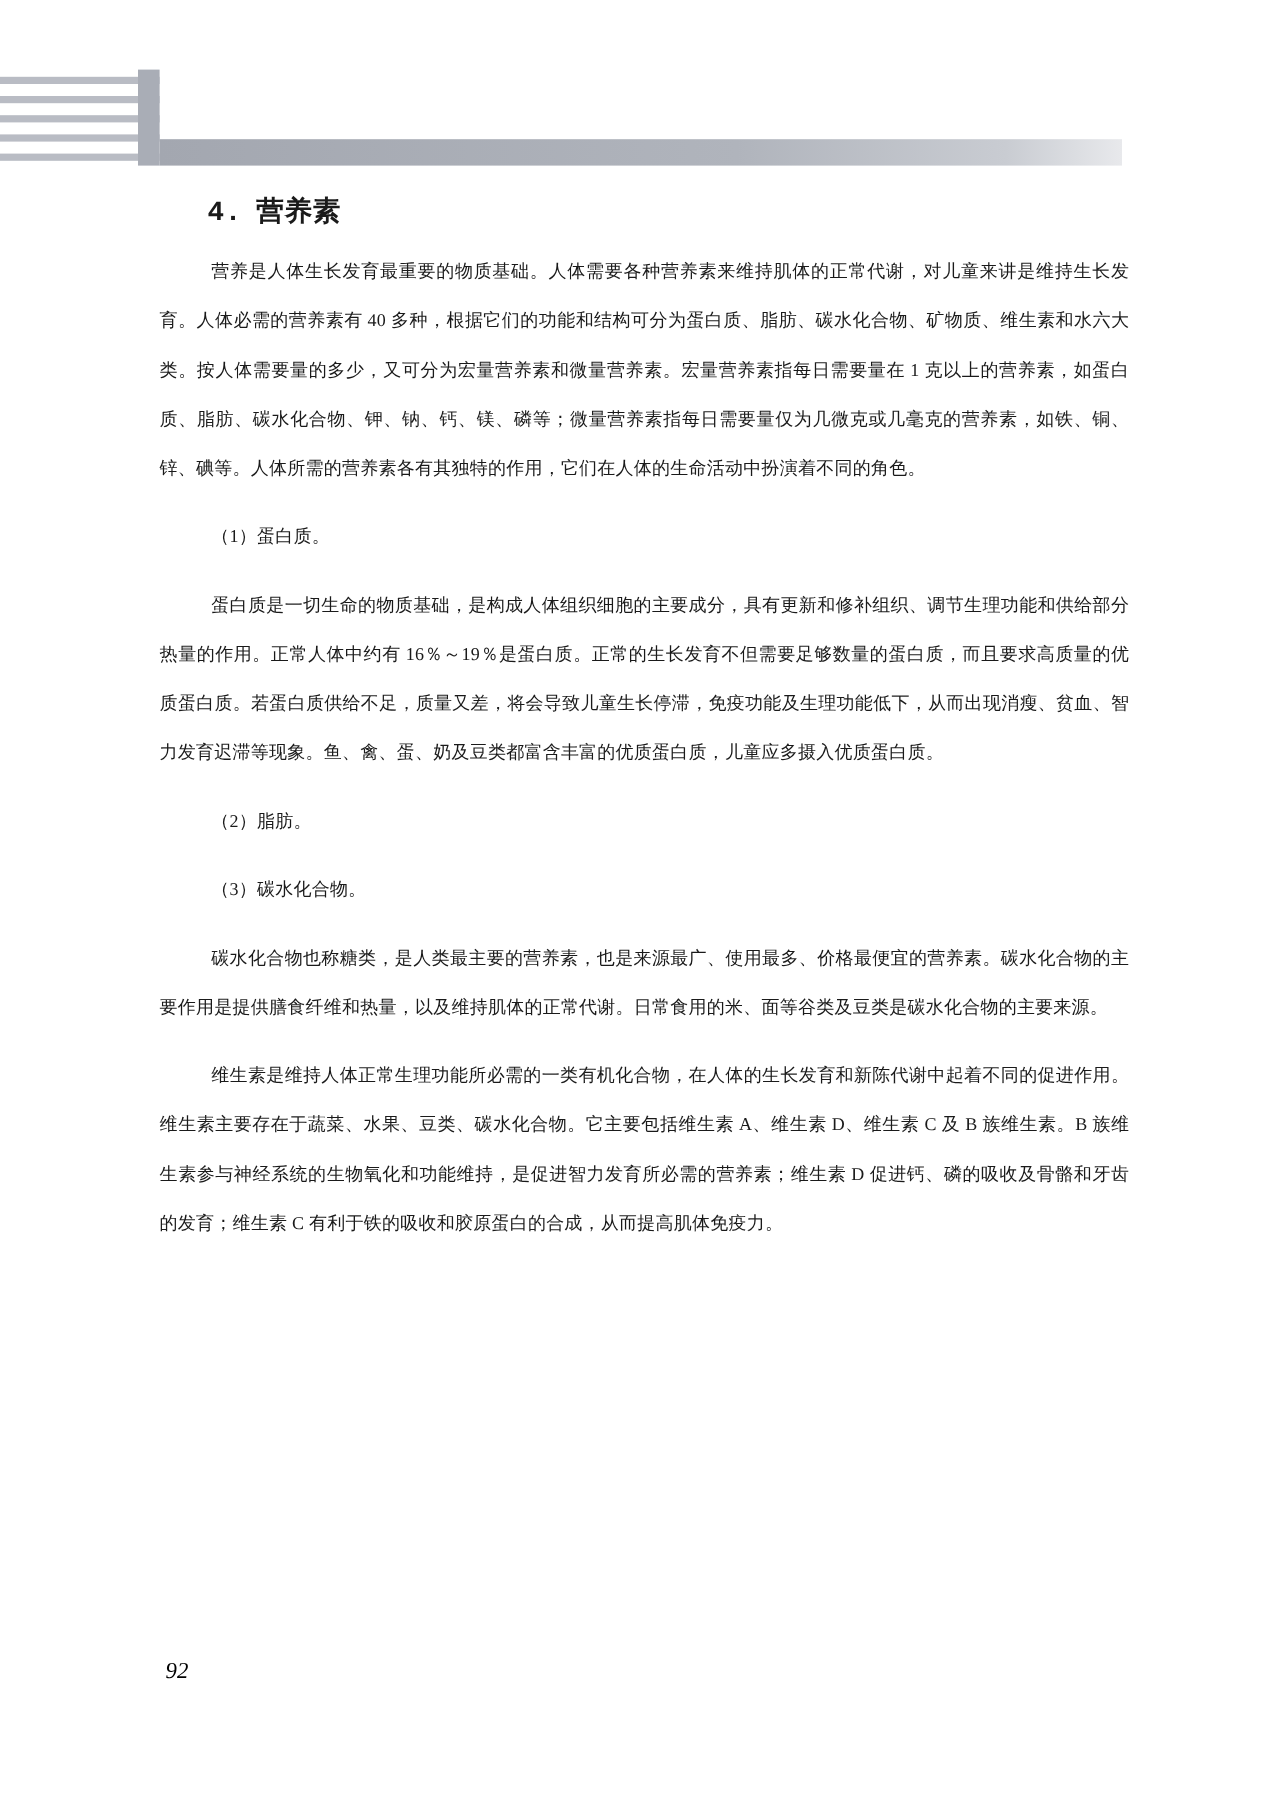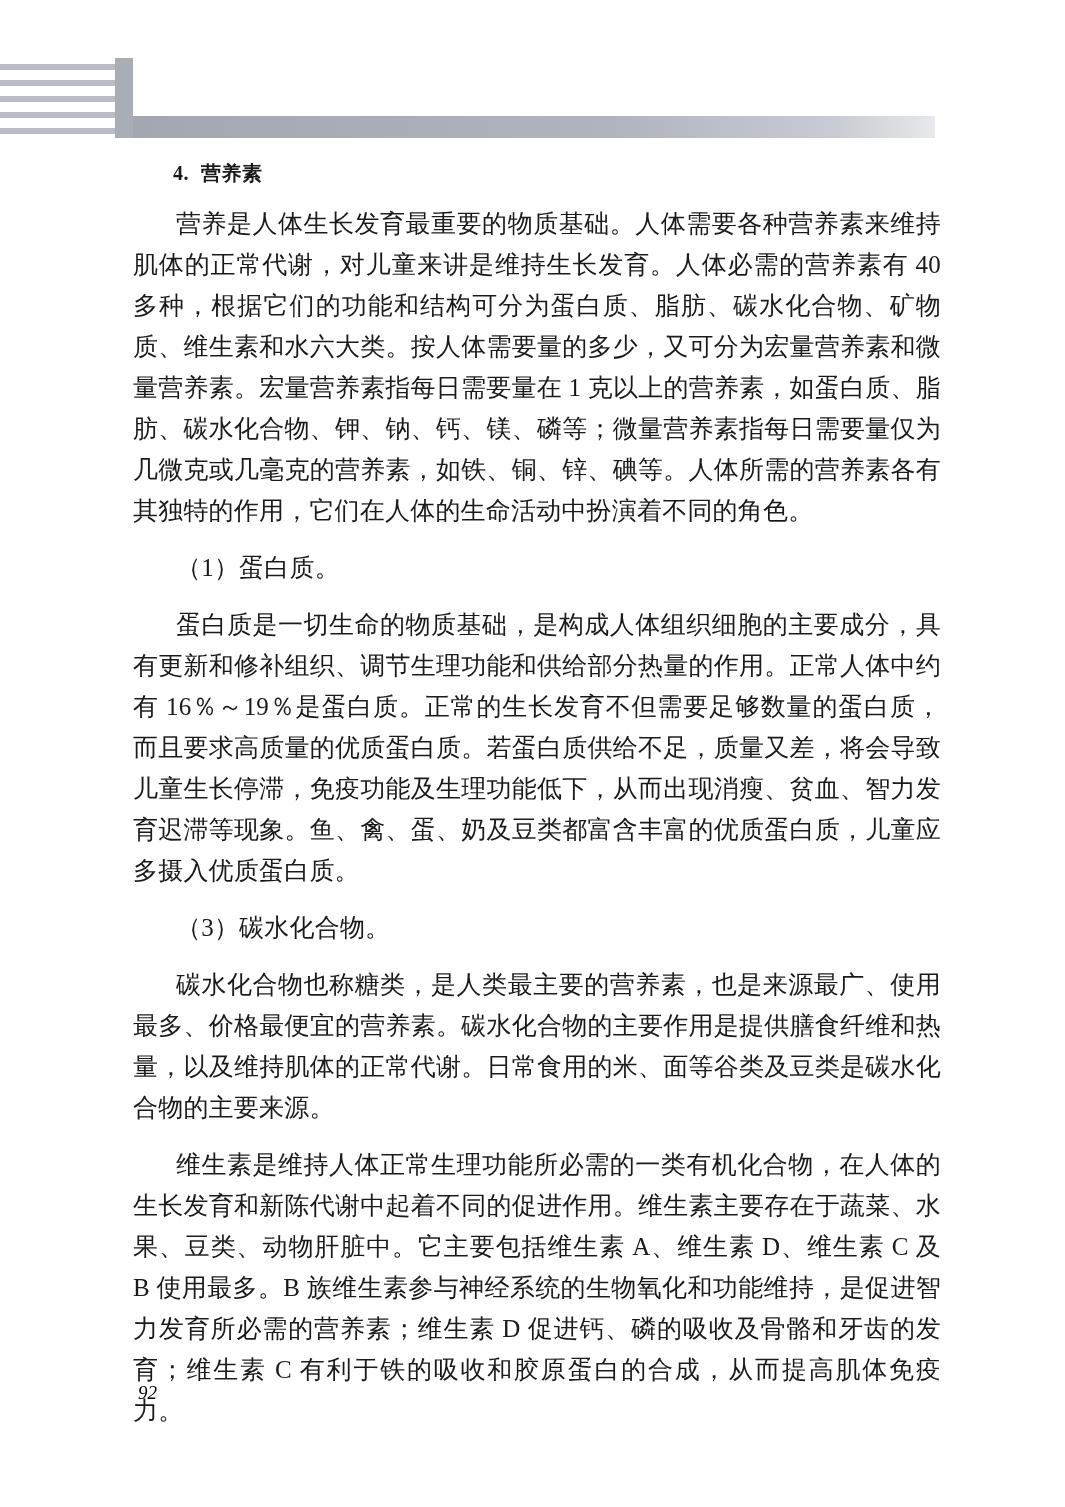--- a/index.html
+++ b/index.html
@@ -78,31 +78,31 @@
 
   
   .content {
     position: absolute;
     left: 133px;
     top: 160px;
     width: 808px;
   }
 
   .heading {
-    font-family: Liberation Serif, serif;
+    font-family: Liberation Mono, monospace;
     font-weight: bold;
-    font-size: 20px;
+    font-size: 23px;
     letter-spacing: 0.5px;
     margin: 0 0 12px 40px;
   }
   .heading .num { margin-right: 12px; }
 
   p.para {
     margin: 16px 0 1px 0;
-    font-size: 25px;
+    font-size: 15px;
     line-height: 41px;
     text-align: justify;
     text-justify: inter-character;
     text-indent: 43px;
     letter-spacing: 0.2px;
   }
   p.para.last-line-full { text-align-last: left; }
 
   .page-number {
     position: absolute;
@@ -134,21 +134,22 @@
 
   <div class="content">
 
     <h2 class="heading">
       <span class="num">4.</span><span>营养素</span>
     </h2>
 
     <p class="para">营养是人体生长发育最重要的物质基础。人体需要各种营养素来维持肌体的正常代谢，对儿童来讲是维持生长发育。人体必需的营养素有 40 多种，根据它们的功能和结构可分为蛋白质、脂肪、碳水化合物、矿物质、维生素和水六大类。按人体需要量的多少，又可分为宏量营养素和微量营养素。宏量营养素指每日需要量在 1 克以上的营养素，如蛋白质、脂肪、碳水化合物、钾、钠、钙、镁、磷等；微量营养素指每日需要量仅为几微克或几毫克的营养素，如铁、铜、锌、碘等。人体所需的营养素各有其独特的作用，它们在人体的生命活动中扮演着不同的角色。</p>
     <p class="para last-line-full">（1）蛋白质。</p>
     <p class="para">蛋白质是一切生命的物质基础，是构成人体组织细胞的主要成分，具有更新和修补组织、调节生理功能和供给部分热量的作用。正常人体中约有 16％～19％是蛋白质。正常的生长发育不但需要足够数量的蛋白质，而且要求高质量的优质蛋白质。若蛋白质供给不足，质量又差，将会导致儿童生长停滞，免疫功能及生理功能低下，从而出现消瘦、贫血、智力发育迟滞等现象。鱼、禽、蛋、奶及豆类都富含丰富的优质蛋白质，儿童应多摄入优质蛋白质。</p>
+    <p class="para last-line-full">（2）脂肪。</p>
     <p class="para last-line-full">（3）碳水化合物。</p>
     <p class="para">碳水化合物也称糖类，是人类最主要的营养素，也是来源最广、使用最多、价格最便宜的营养素。碳水化合物的主要作用是提供膳食纤维和热量，以及维持肌体的正常代谢。日常食用的米、面等谷类及豆类是碳水化合物的主要来源。</p>
-    <p class="para">维生素是维持人体正常生理功能所必需的一类有机化合物，在人体的生长发育和新陈代谢中起着不同的促进作用。维生素主要存在于蔬菜、水果、豆类、动物肝脏中。它主要包括维生素 A、维生素 D、维生素 C 及 B 使用最多。B 族维生素参与神经系统的生物氧化和功能维持，是促进智力发育所必需的营养素；维生素 D 促进钙、磷的吸收及骨骼和牙齿的发育；维生素 C 有利于铁的吸收和胶原蛋白的合成，从而提高肌体免疫力。</p>
+    <p class="para">维生素是维持人体正常生理功能所必需的一类有机化合物，在人体的生长发育和新陈代谢中起着不同的促进作用。维生素主要存在于蔬菜、水果、豆类、碳水化合物。它主要包括维生素 A、维生素 D、维生素 C 及 B 族维生素。B 族维生素参与神经系统的生物氧化和功能维持，是促进智力发育所必需的营养素；维生素 D 促进钙、磷的吸收及骨骼和牙齿的发育；维生素 C 有利于铁的吸收和胶原蛋白的合成，从而提高肌体免疫力。</p>
 
   </div>
 
   <div class="page-number">92</div>
 
 </div>
 
 </body></html>

